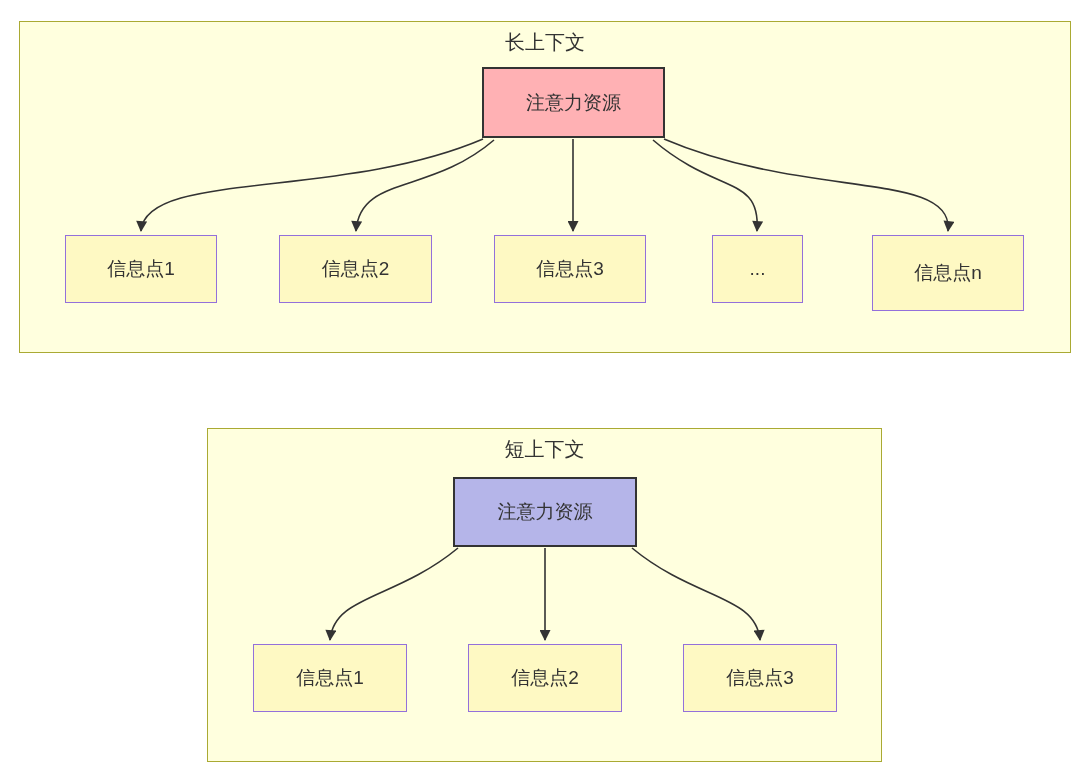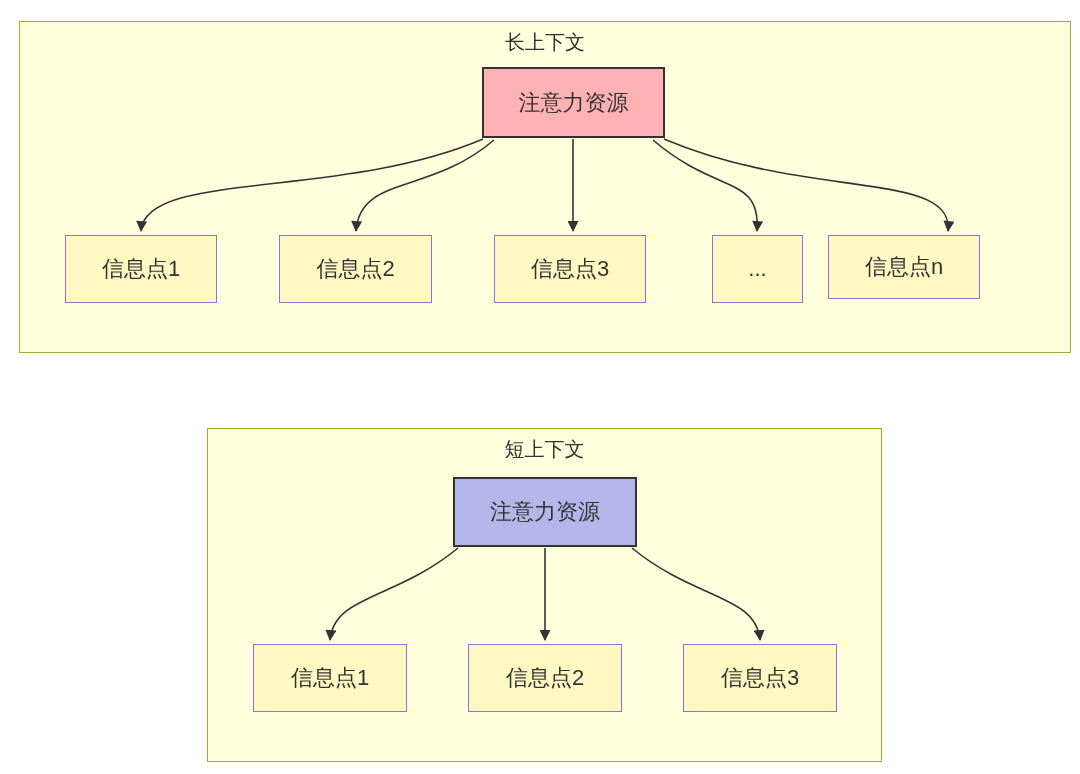--- a/index.html
+++ b/index.html
@@ -23,21 +23,21 @@
     width:100%;
     text-align:center;
     padding-top:7px;
     font-size:20px;
     color:#333333;
   }
   .node{
     position:absolute;
     display:flex;align-items:center;justify-content:center;
     box-sizing:border-box;
-    font-size:22px;
+    font-size:19px;
     color:#333333;
     text-align:center;
   }
   .attention{
     border:2px solid #333333;
   }
   .attention-long{
     left:482px;top:67px;width:183px;height:71px;
     background:#ffb1b4;
   }
@@ -47,21 +47,21 @@
   }
   .info{
     background:#fef9c3;
     border:1px solid #9370db;
   }
   
   .info-l1{left:65px; top:235px;width:152px;height:68px;}
   .info-l2{left:279px;top:235px;width:153px;height:68px;}
   .info-l3{left:494px;top:235px;width:152px;height:68px;}
   .info-l4{left:712px;top:235px;width:91px; height:68px;}
-  .info-l5{left:828px;top:235px;width:152px;height:64px;}
+  .info-l5{left:872px;top:235px;width:152px;height:76px;}
   
   .info-s1{left:253px;top:644px;width:154px;height:68px;}
   .info-s2{left:468px;top:644px;width:154px;height:68px;}
   .info-s3{left:683px;top:644px;width:154px;height:68px;}
   .edges{
     position:absolute;left:0;top:0;width:1080px;height:774px;
     pointer-events:none;
   }
   .edge{
     fill:none;

